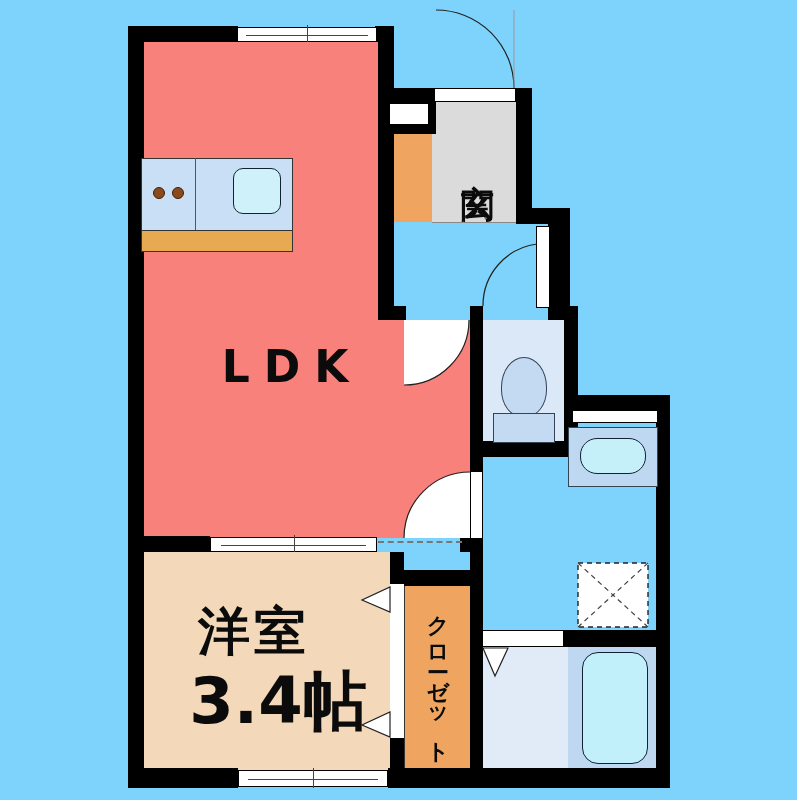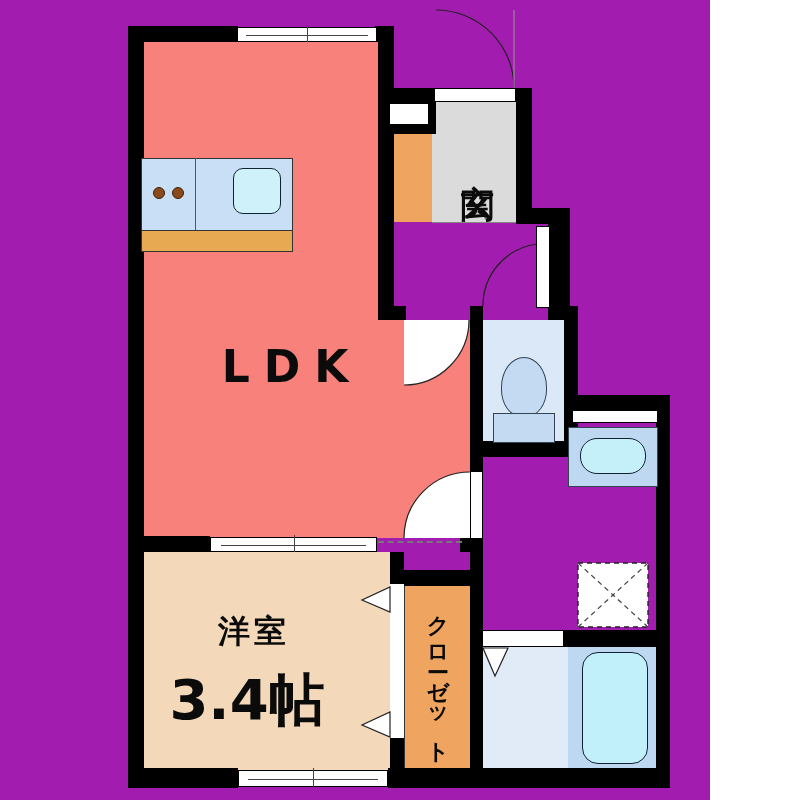--- a/index.html
+++ b/index.html
@@ -1,16 +1,16 @@
 <!DOCTYPE html>
 <html><head>
 <meta charset="utf-8">
 <style>
   html,body{margin:0;padding:0;background:#ffffff;}
-  #plan{position:relative;width:710px;height:800px;background:#a21caf;overflow:hidden;
+  #plan{position:relative;width:797px;height:800px;background:#7dd3fc;overflow:hidden;
         font-family:"DejaVu Sans","Liberation Sans",sans-serif;}
   .room{position:absolute;z-index:1;}
   .wall{position:absolute;background:#000;z-index:2;}
   .slot{position:absolute;background:#fff;z-index:3;}
   .window{position:absolute;background:#fff;border:1px solid #000;z-index:3;}
   .win-mid{position:absolute;left:6%;right:6%;top:55%;height:1px;background:#444;}
   .win-tick{position:absolute;left:50%;top:-20%;bottom:-10%;width:1px;background:#444;}
   .leaf{position:absolute;background:#fff;border:1px solid #000;z-index:3;}
   .fixture{position:absolute;z-index:4;}
   svg.decor{position:absolute;left:0;top:0;z-index:4;}
@@ -114,18 +114,18 @@
       <line x1="648" y1="563" x2="578" y2="627" stroke="#444" stroke-width="1.2" stroke-dasharray="5,4"></line>
     </g>
 
     <polygon points="483,648 508,648 495,676" fill="#ffffff" stroke="#222" stroke-width="1.2"></polygon>
 
     <polygon points="390,587 390,612 362,600" fill="#ffffff" stroke="#222" stroke-width="1.2"></polygon>
     <polygon points="390,712 390,737 362,725" fill="#ffffff" stroke="#222" stroke-width="1.2"></polygon>
   </svg>
 
   <div class="label" style="left:292px;top:366px;font-size:44px;letter-spacing:14px;">LDK</div>
-  <div class="label" style="left:254px;top:632px;font-size:32px;letter-spacing:4px;">洋室</div>
-  <div class="label" style="left:247px;top:701px;font-size:56px;">3.4帖</div>
+  <div class="label" style="left:254px;top:632px;font-size:52px;letter-spacing:4px;">洋室</div>
+  <div class="label" style="left:278px;top:701px;font-size:64px;">3.4帖</div>
   <div class="label vtext" style="left:477px;top:164px;font-size:33px;letter-spacing:6px;">玄関</div>
   <div class="label vtext" style="left:438px;top:678px;font-size:22px;letter-spacing:5px;">クローゼット</div>
 
 </div>
 
 </body></html>

